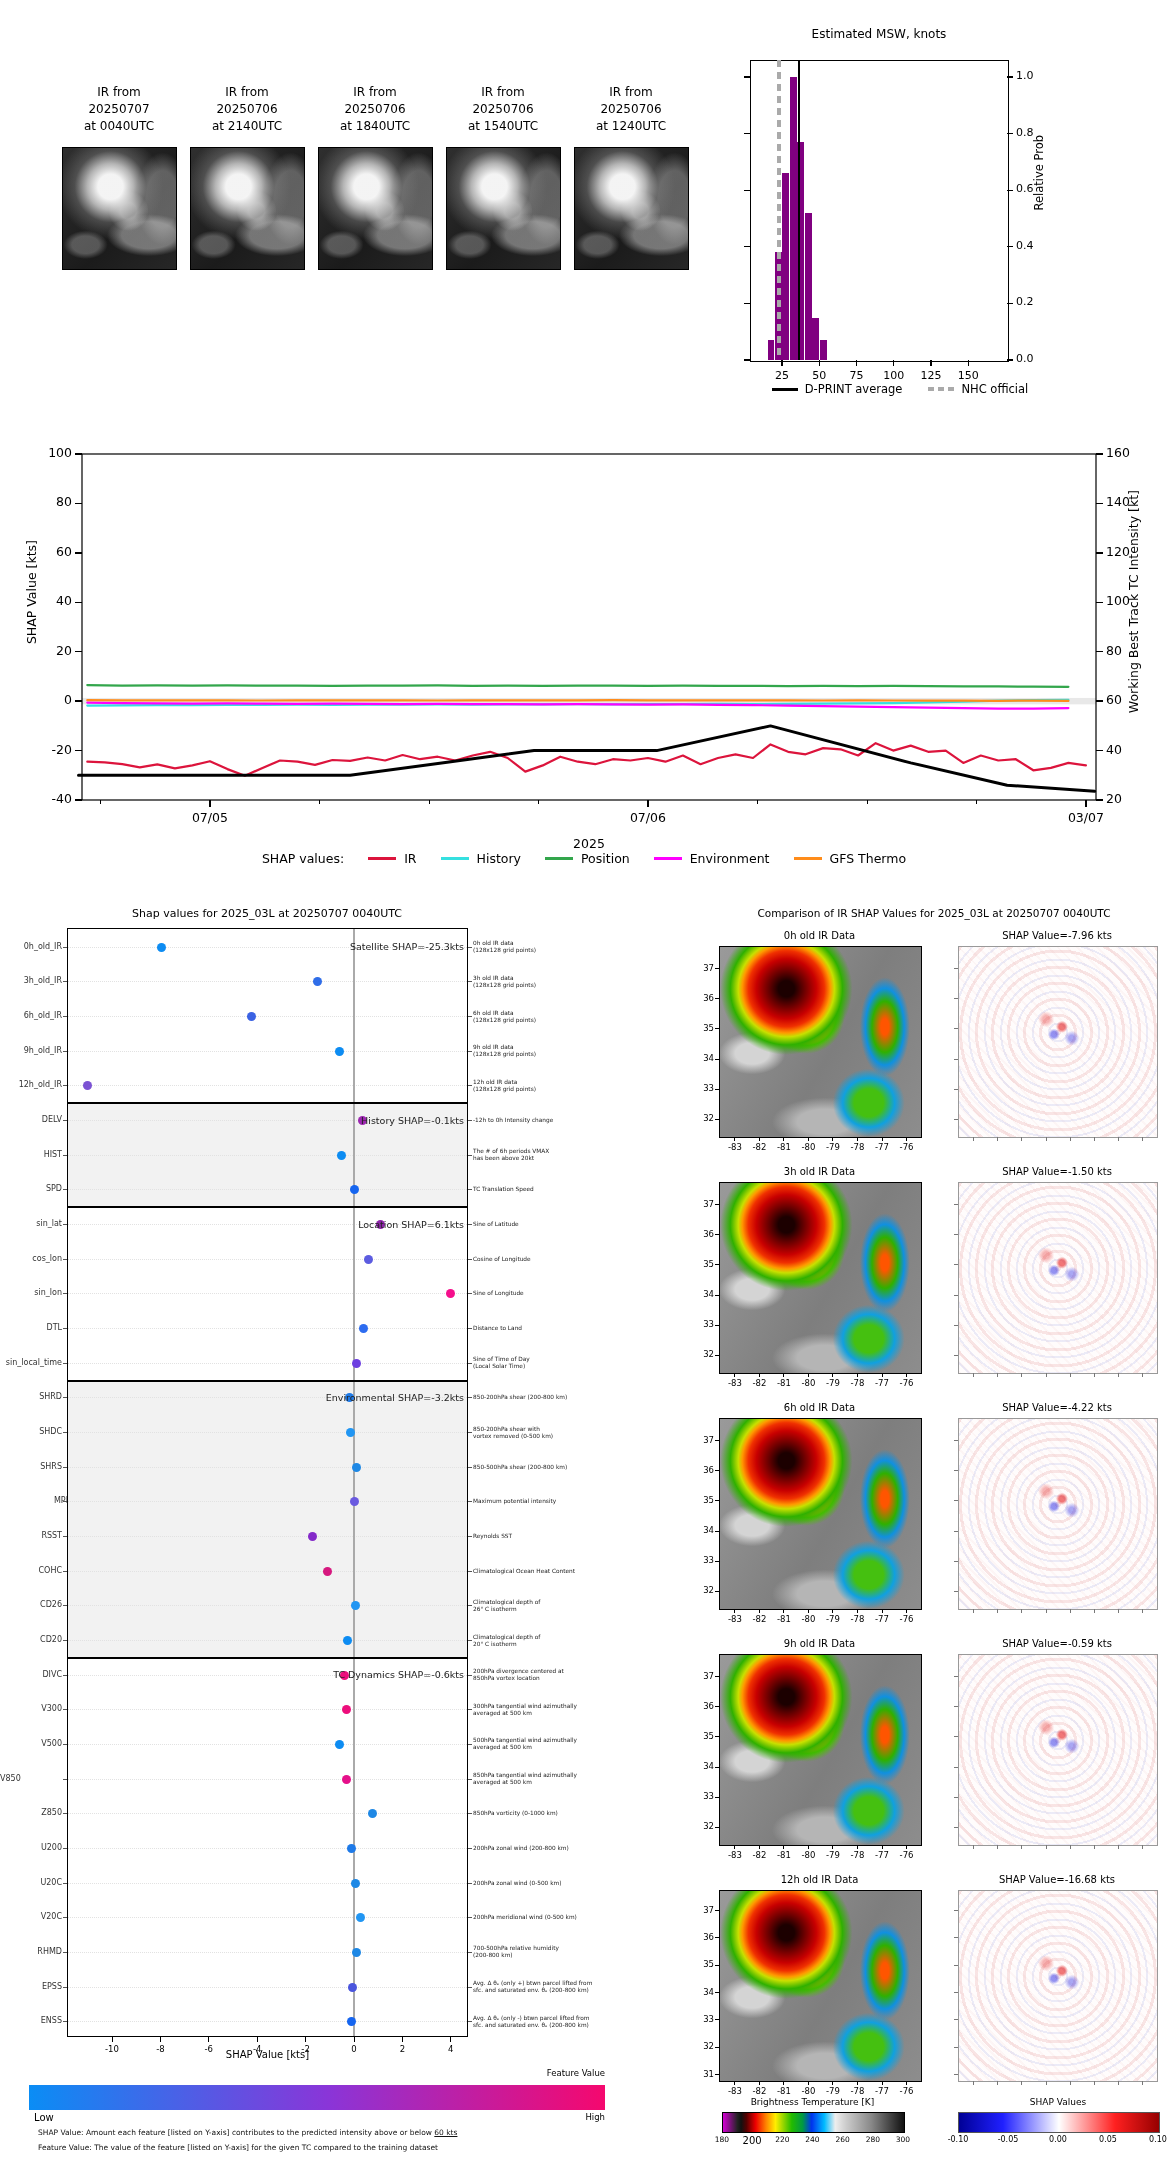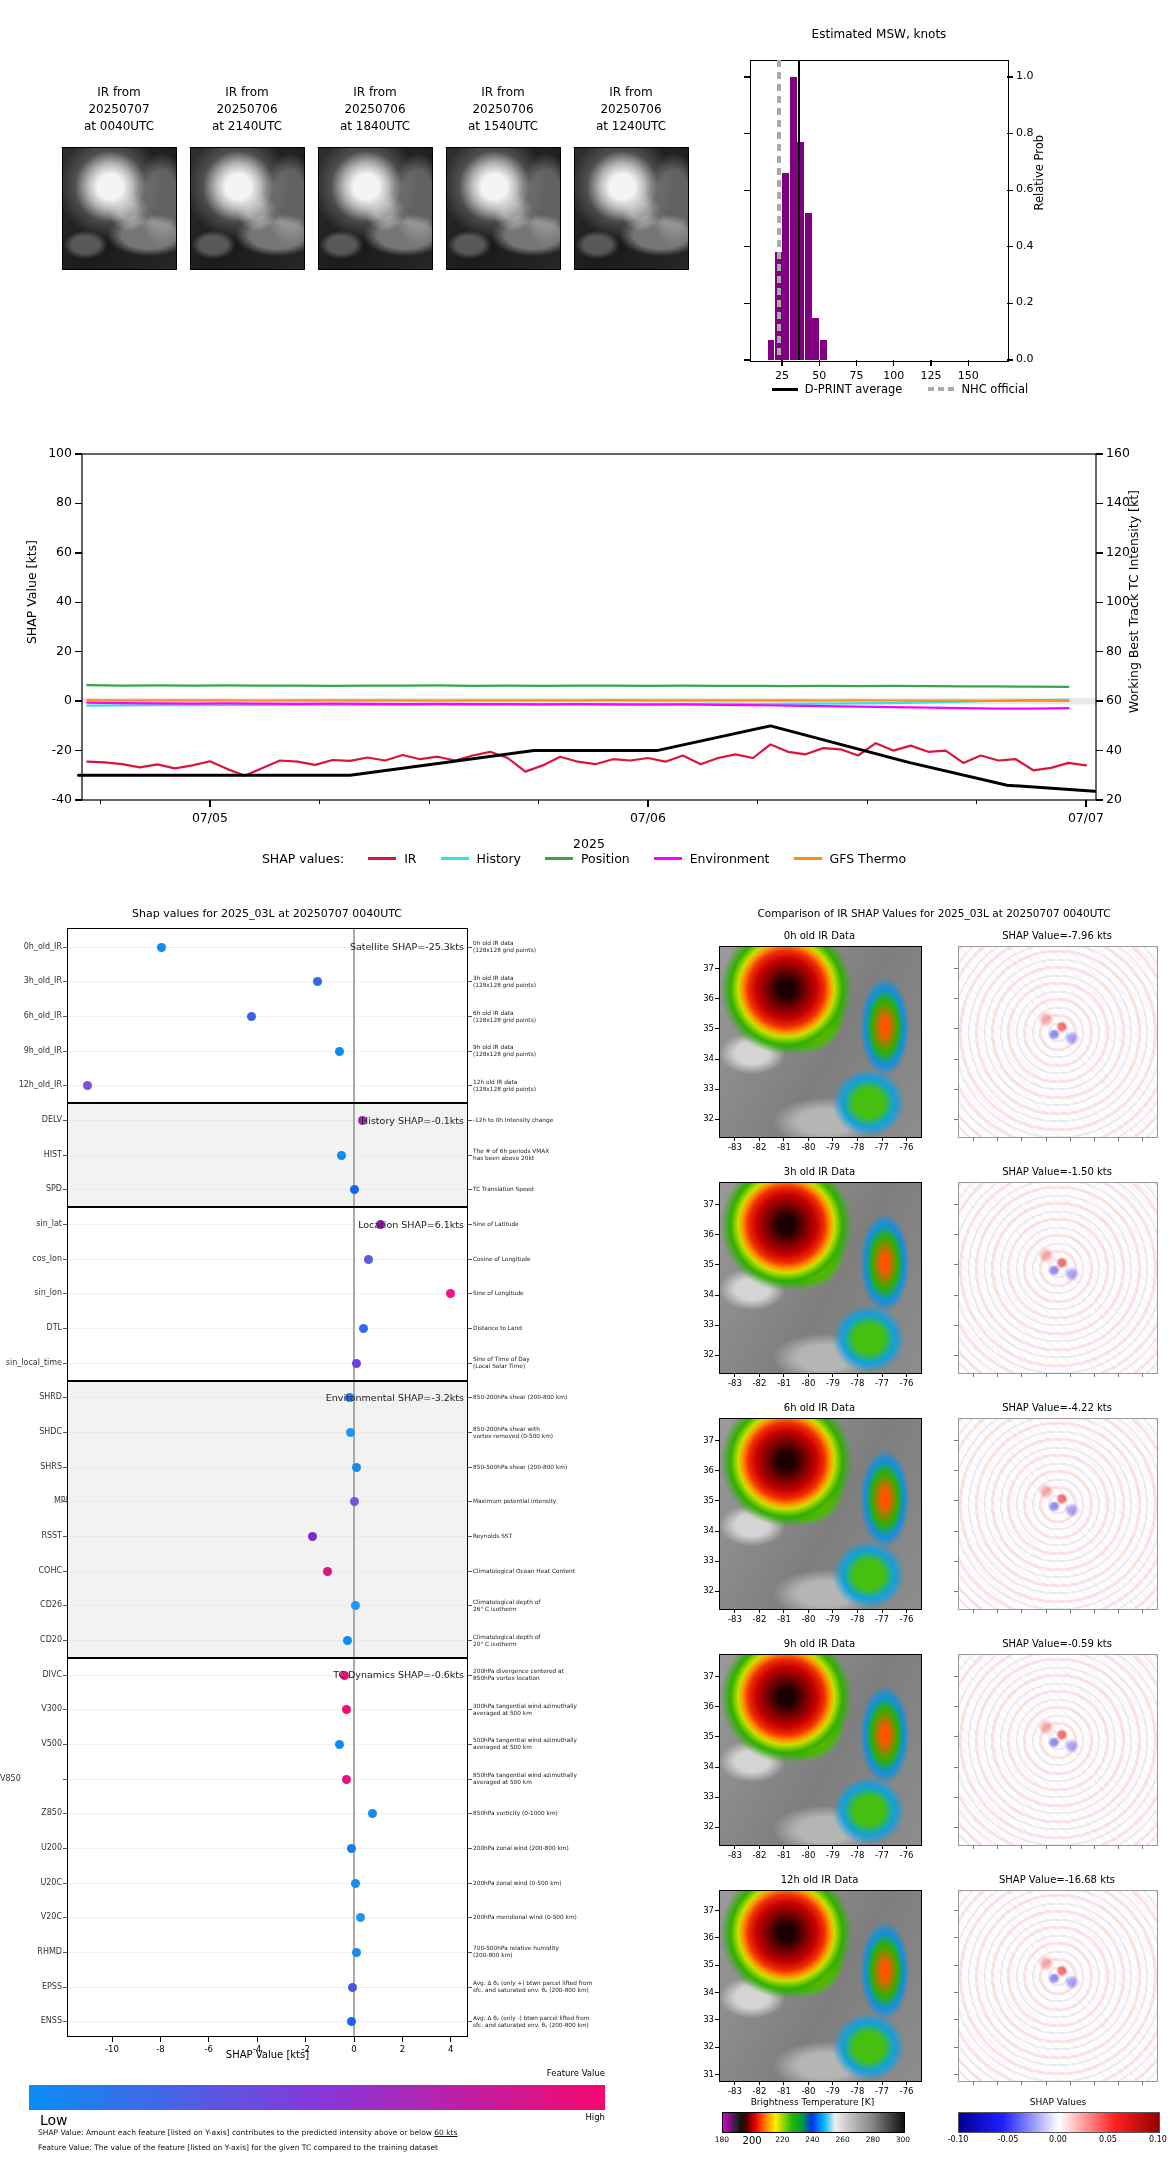--- a/index.html
+++ b/index.html
@@ -38,21 +38,21 @@
   #hist-title{left:750px;top:27px;width:258px;font-size:12px}
   #hist-ylabel{left:1032px;top:135px;font-size:11.5px}
   #ts-title{top:427px;left:0;width:1168px;font-size:14.5px}
   #ts-ylabel-left{left:24px;top:540px;font-size:12.5px}
   #ts-ylabel-right{left:1126px;top:490px;font-size:12.5px}
   #ts-xlabel{top:836px;left:0;width:1178px;font-size:12.5px}
   #dot-title{left:0;top:907px;width:534px;font-size:11px}
   #dot-xlabel{left:67px;top:2049px;width:401px;font-size:10px}
   #cmp-title{left:700px;top:907px;width:468px;font-size:10.5px}
   #fv-label{left:405px;top:2068px;width:200px;text-align:right;font-size:8.5px}
-  #fv-low{left:40px;top:2112px;font-size:14px}
+  #fv-low{left:34px;top:2112px;font-size:10px}
   #fv-high{left:405px;top:2112px;width:200px;text-align:right;font-size:8.5px}
   #bt-cb-title{left:712px;top:2097px;width:201px;font-size:9px}
   #shap-cb-title{left:958px;top:2097px;width:200px;font-size:9px}
   .fn{left:38px;font-size:7.5px;color:#111}
 </style>
 </head>
 <body>
 
 <div id="fig">
   <div class="abs ctr" id="hist-title">Estimated MSW, knots</div>
@@ -195,21 +195,21 @@
     <div style="position: absolute; left: 647.896px; top: 800px; width: 1px; height: 4px; background: rgb(0, 0, 0);"></div>
     <div style="position: absolute; left: 757.396px; top: 800px; width: 1px; height: 4px; background: rgb(0, 0, 0);"></div>
     <div style="position: absolute; left: 866.896px; top: 800px; width: 1px; height: 4px; background: rgb(0, 0, 0);"></div>
     <div style="position: absolute; left: 976.396px; top: 800px; width: 1px; height: 4px; background: rgb(0, 0, 0);"></div>
     <div style="position: absolute; left: 1085.9px; top: 800px; width: 1px; height: 4px; background: rgb(0, 0, 0);"></div>
     <div style="position: absolute; left: 209.196px; top: 800px; width: 1.4px; height: 7px; background: rgb(0, 0, 0);"></div>
     <div style="position: absolute; left: 179.896px; top: 810px; width: 60px; text-align: center; font-size: 12.5px;">07/05</div>
     <div style="position: absolute; left: 647.196px; top: 800px; width: 1.4px; height: 7px; background: rgb(0, 0, 0);"></div>
     <div style="position: absolute; left: 617.896px; top: 810px; width: 60px; text-align: center; font-size: 12.5px;">07/06</div>
     <div style="position: absolute; left: 1085.2px; top: 800px; width: 1.4px; height: 7px; background: rgb(0, 0, 0);"></div>
-    <div style="position: absolute; left: 1055.9px; top: 810px; width: 60px; text-align: center; font-size: 12.5px;">07/07</div>
+    <div style="position: absolute; left: 1055.9px; top: 810px; width: 60px; text-align: center; font-size: 12.5px;">03/07</div>
     <div style="position: absolute; left: 0px; top: 851px; width: 1168px; display: flex; justify-content: center; align-items: center; gap: 24px; font-size: 12.5px;">
       <span>SHAP values:</span>
       <span style="display: flex; align-items: center; gap: 8px;">
         <span style="display: inline-block; width: 28px; height: 3px; background: rgb(220, 20, 60);"></span>
         <span>IR</span>
       </span>
       <span style="display: flex; align-items: center; gap: 8px;">
         <span style="display: inline-block; width: 28px; height: 3px; background: rgb(53, 224, 224);"></span>
         <span>History</span>
       </span>

